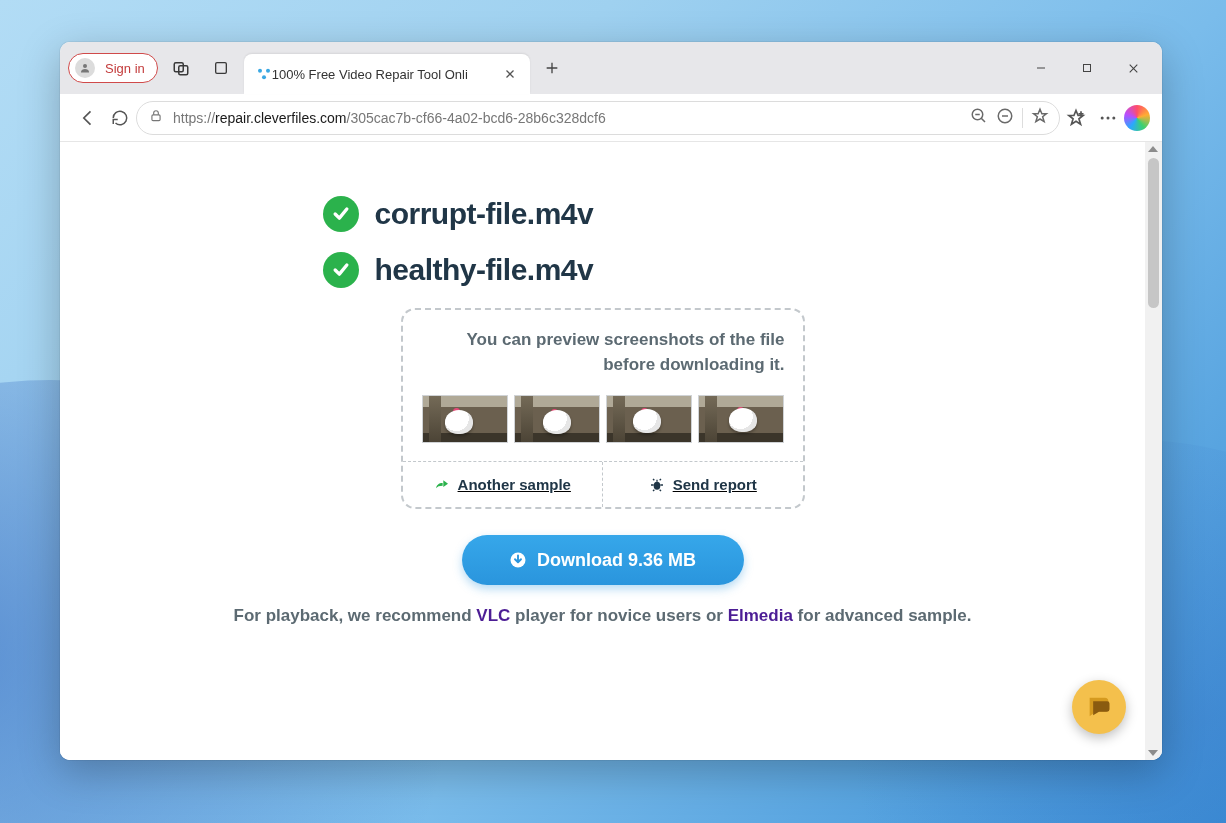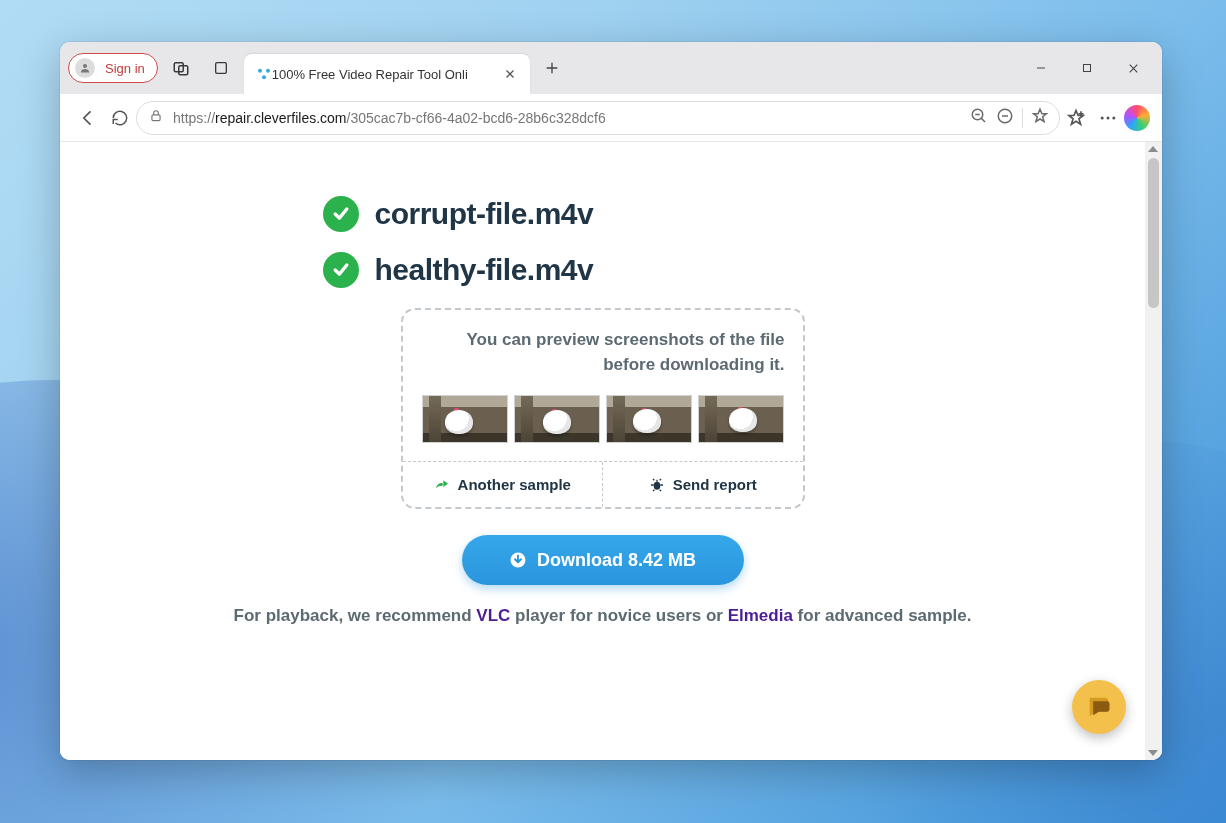--- a/index.html
+++ b/index.html
@@ -159,20 +159,21 @@
   }
   .pinkdot { position:absolute; width:7px; height:7px; border-radius:50%; background:#e74a7a; }
   .thumb:nth-child(1) .pinkdot{ left:30px; top:12px; }
   .thumb:nth-child(2) .pinkdot{ left:36px; top:13px; }
   .thumb:nth-child(3) .pinkdot{ left:34px; top:12px; }
   .thumb:nth-child(4) .pinkdot{ left:38px; top:11px; }
 
   .actionrow {
     border-top:1px dashed #c3c8cc; margin: 0 -18px;
     display:flex;
+    text-decoration:underline;
   }
   .actionbtn {
     flex:1; display:flex; align-items:center; justify-content:center; gap:8px;
     color:#203647; font-weight:700; font-size:15px; padding:14px 0; cursor:pointer;
   }
   .actionbtn + .actionbtn { border-left:1px dashed #c3c8cc; }
   .actionbtn svg { color:#2bb24c; }
   .actionbtn:last-child svg { color:#203647; }
 
   .dlbtn {
@@ -402,21 +403,21 @@
             <span>Send report</span>
           </div>
         </div>
       </div>
 
       <div class="dlbtn">
         <svg width="18" height="18" viewBox="0 0 24 24">
             <circle cx="12" cy="12" r="10" fill="#fff"></circle>
             <path d="M12 6v8M8 11l4 4 4-4" stroke="#2a95dd" stroke-width="2.5" fill="none" stroke-linecap="round" stroke-linejoin="round"></path>
           </svg>
-        <span>Download 8.42 MB</span>
+        <span>Download 9.36 MB</span>
       </div>
 
       <p class="recommend">
         <span>For playback, we recommend </span><a>VLC</a><span> player for novice users or </span><a>Elmedia</a><span> for advanced sample.</span>
       </p>
 
     </div>
 
     <div class="chatfab">
       <svg width="28" height="28" viewBox="0 0 24 24">

